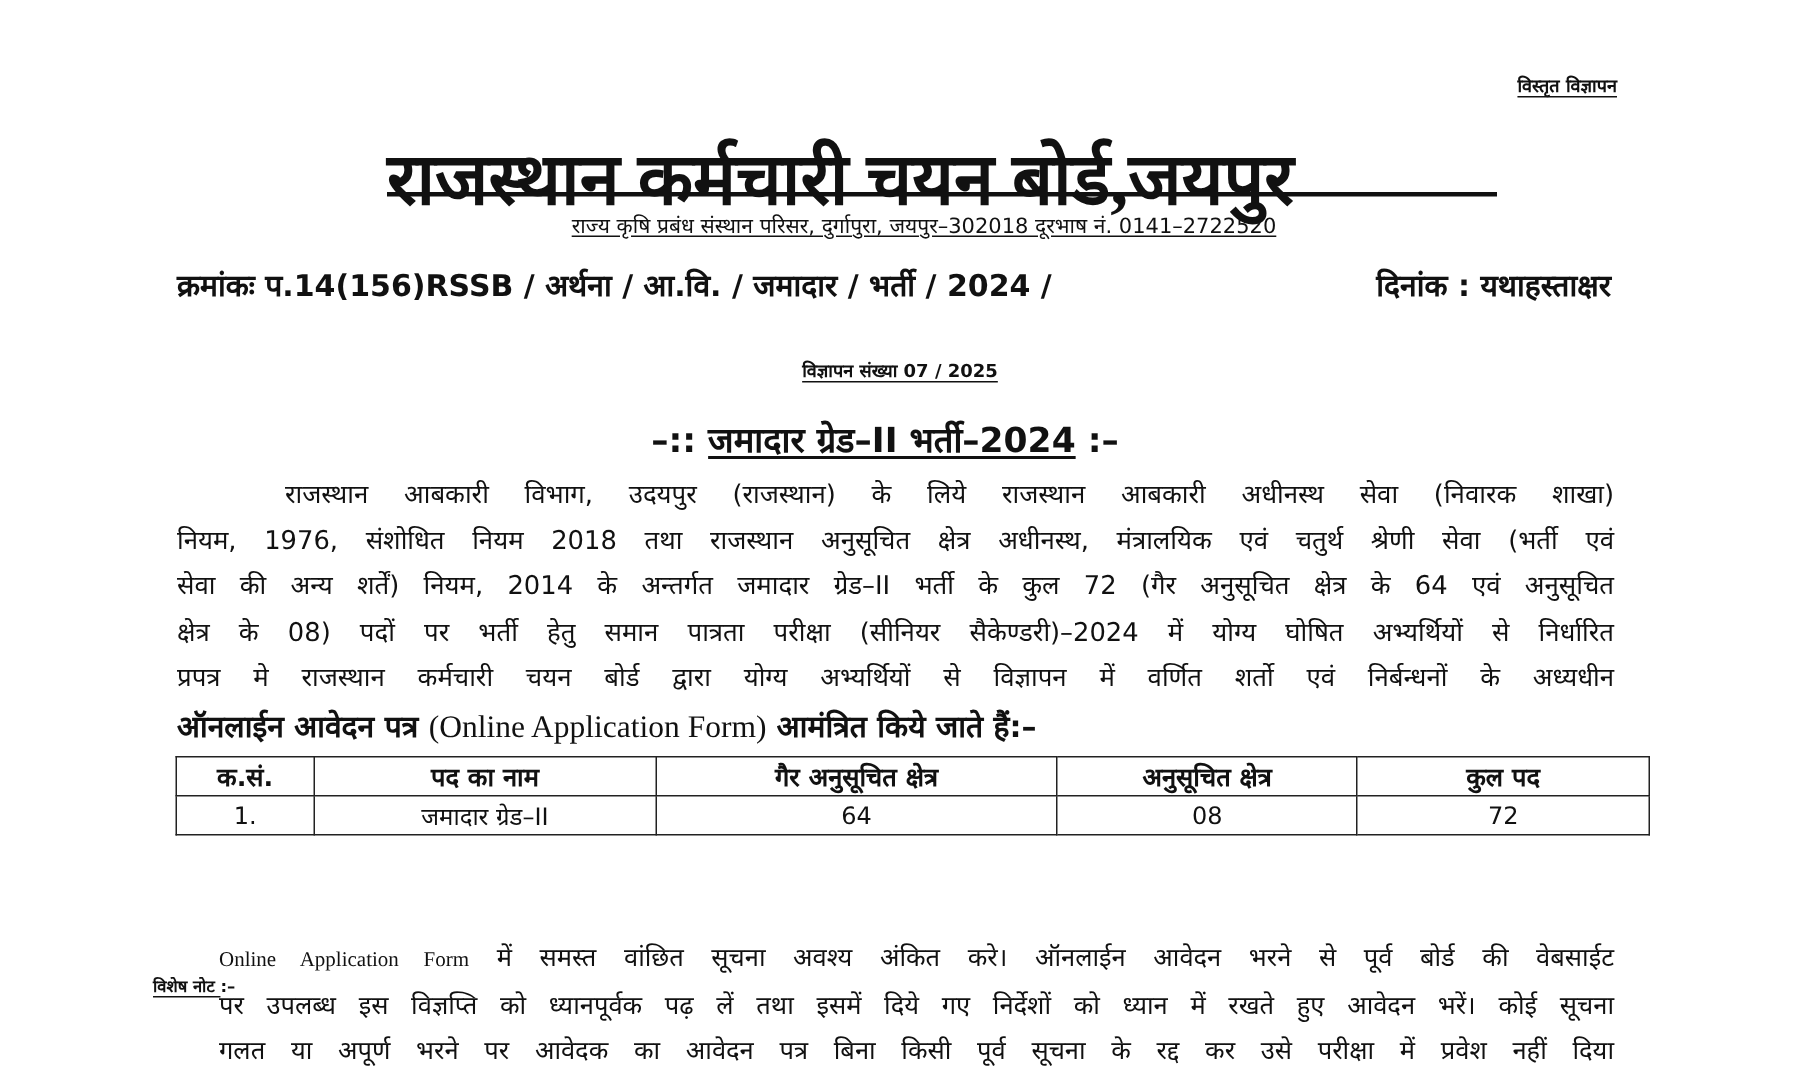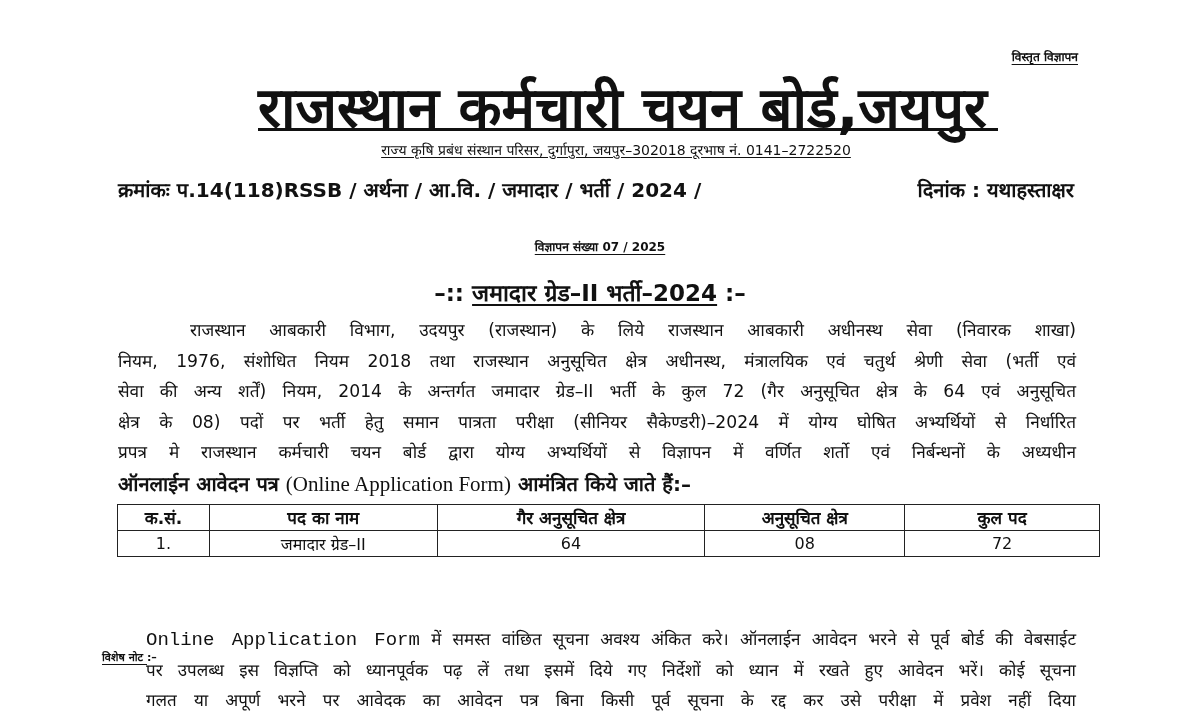--- a/index.html
+++ b/index.html
@@ -7,22 +7,22 @@
       width: 1200px; height: 720px; overflow: hidden; position: relative;
       color: #111; font-family: "DejaVu Sans", "Liberation Sans", sans-serif;
     }
     .abs { position: absolute; }
     .u { text-decoration: underline; }
     .detailed-ad {
       right: 122px; top: 48px; font-size: 12px; font-weight: bold;
       text-decoration: underline; text-underline-offset: 3px;
     }
     .org-title {
-      left: 258px; top: 78px; font-size: 56px; font-weight: bold; letter-spacing: 0px;
-      white-space: nowrap; line-height: 60px;
+      left: 258px; top: 91px; font-size: 48px; font-weight: bold; letter-spacing: 0px;
+      white-space: nowrap; line-height: 60px; font-family: Liberation Serif, serif;
     }
     .title-rule { left: 258px; top: 128px; width: 740px; height: 3px; background: #111; }
     .address {
       left: 0; width: 1232px; text-align: center; top: 140px; font-size: 14px;
       text-decoration: underline; text-underline-offset: 2px; white-space: nowrap;
     }
     .ref-no { left: 118px; top: 176px; font-size: 20px; font-weight: bold; white-space: nowrap; }
     .date-line { right: 126px; top: 176px; font-size: 20px; font-weight: bold; white-space: nowrap; padding-left: 24px; }
     .ad-number {
       left: 0; width: 1200px; text-align: center; top: 238px; font-size: 12px; font-weight: bold;
@@ -51,33 +51,33 @@
     }
     table.posts th { font-weight: bold; font-size: 17px; }
     .note-heading {
       left: 102px; top: 601px; font-size: 11px; font-weight: bold; white-space: nowrap; margin-top: 48px;
     }
     .note-heading .u { text-underline-offset: 3px; }
     .note-para {
       left: 146px; top: 624px; width: 930px; font-size: 17px; line-height: 30px;
     }
     .note-para .line { display: block; white-space: nowrap; text-align: justify; text-align-last: justify; }
-    .note-para .en { font-family: Liberation Mono, monospace; font-size: 19px; }
+    .note-para .en { font-family: Liberation Serif, serif; font-size: 14px; }
   </style>
 </head>
 <body>
 
 <div class="abs detailed-ad">विस्तृत विज्ञापन</div>
 
 <div class="abs org-title">राजस्थान कर्मचारी चयन बोर्ड,जयपुर</div>
 <div class="abs title-rule"></div>
 
 <div class="abs address">राज्य कृषि प्रबंध संस्थान परिसर, दुर्गापुरा, जयपुर–302018 दूरभाष नं. 0141–2722520</div>
 
-<div class="abs ref-no">क्रमांकः  प.14(118)RSSB / अर्थना / आ.वि. / जमादार / भर्ती / 2024 /</div>
+<div class="abs ref-no">क्रमांकः  प.14(156)RSSB / अर्थना / आ.वि. / जमादार / भर्ती / 2024 /</div>
 <div class="abs date-line">दिनांक : यथाहस्ताक्षर</div>
 
 <div class="abs ad-number">विज्ञापन संख्या 07 / 2025</div>
 
 <div class="abs post-heading">
   <span>–:: </span><span class="u">जमादार ग्रेड–II भर्ती–2024</span><span> :–</span>
 </div>
 
 <div class="abs body-para">
   <span class="line indent">राजस्थान आबकारी विभाग, उदयपुर (राजस्थान) के लिये राजस्थान आबकारी अधीनस्थ सेवा (निवारक शाखा)</span>

